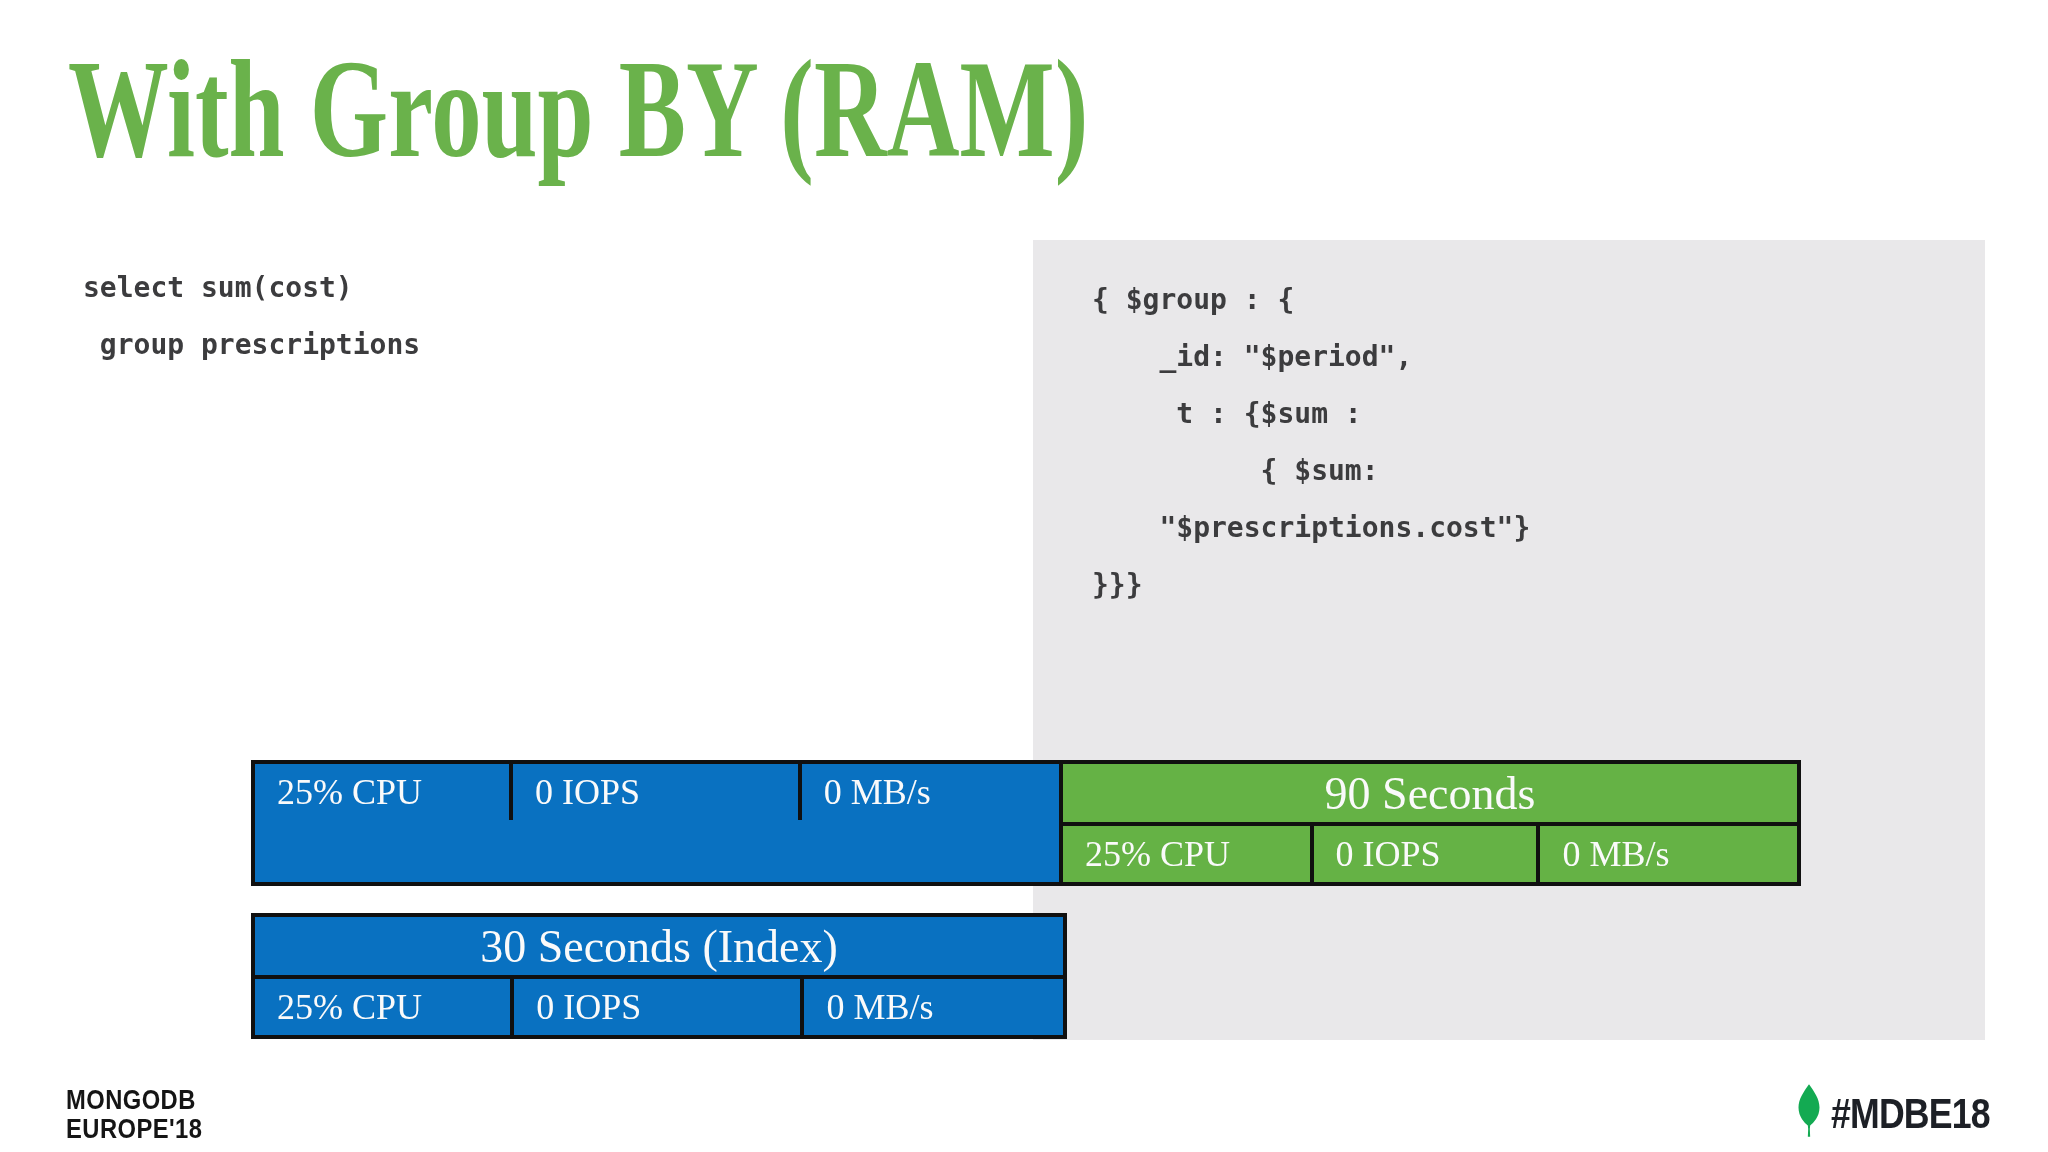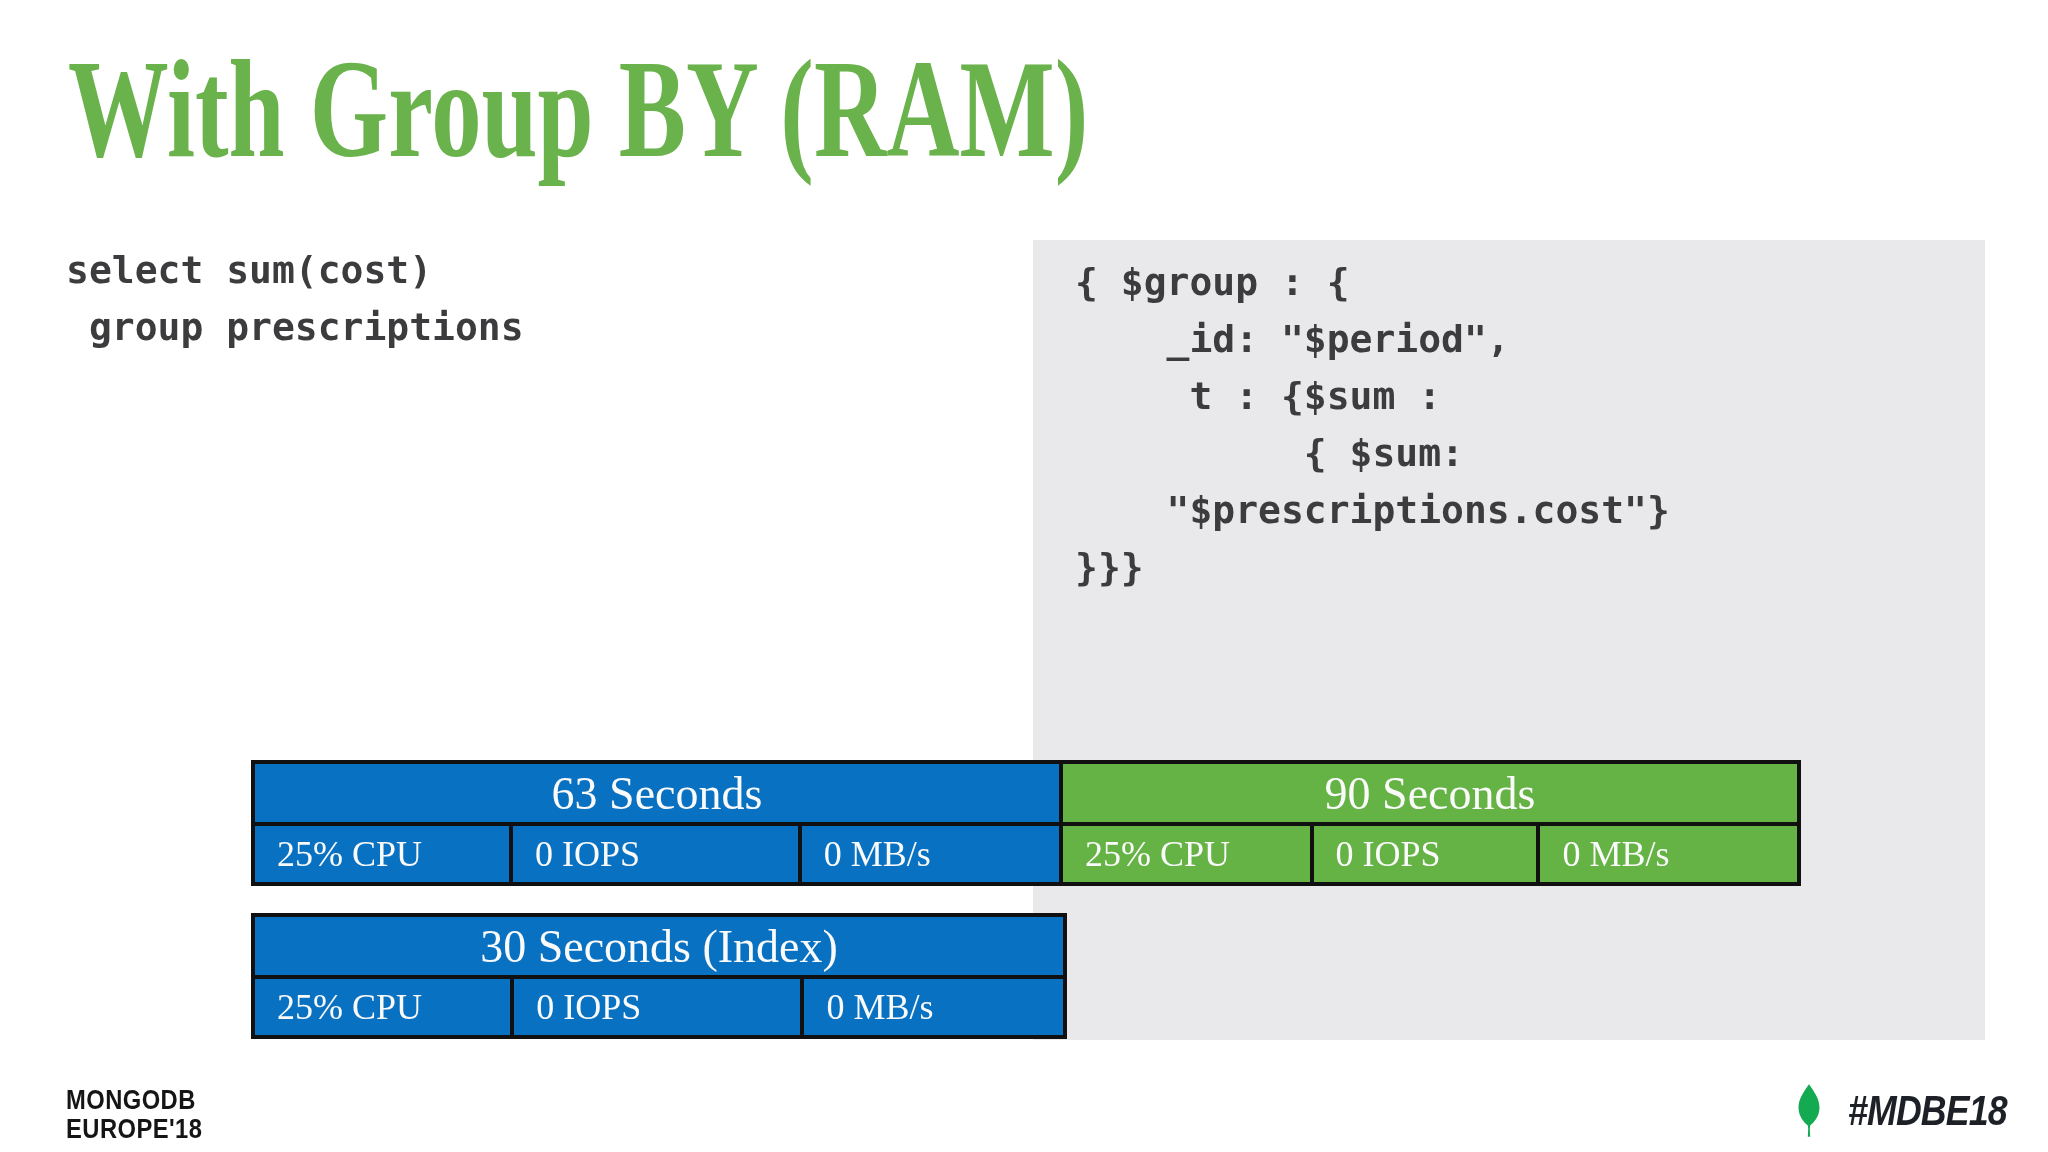--- a/index.html
+++ b/index.html
@@ -25,24 +25,24 @@
     line-height: 1.15;
     color: var(--title-green);
     transform: scaleX(0.72);
     transform-origin: left top;
     white-space: nowrap;
   }
 
   
   .code {
     position: absolute;
-    margin: 0;
+    margin: 17px;
     font-family: "DejaVu Sans Mono", "Liberation Mono", monospace;
     font-weight: 700;
-    font-size: 38px;
+    font-size: 28px;
     line-height: 57px;
     color: var(--code-text);
   }
   .code .code-line { white-space: pre; }
   .sql-code { left: 66px; top: 242px; }
 
   .mql-panel {
     position: absolute;
     left: 1033px;
     top: 240px;
@@ -108,23 +108,22 @@
     letter-spacing: 0.5px;
     color: #151515;
     transform: scaleX(0.88);
     transform-origin: left top;
   }
   .footer-hash {
     position: absolute;
     left: 1795px;
     top: 1084px;
     display: flex;
-    align-items: center;
-    gap: 25px;
-    font-style: italic;
+    align-items: flex-end;
+    gap: 8px;
   }
   .hash-text {
     font-family: "Liberation Sans", sans-serif;
     font-weight: 800;
     font-size: 42px;
     letter-spacing: -1px;
     color: var(--footer-text);
     transform: scaleX(0.85);
     transform-origin: left center;
     white-space: nowrap;
@@ -149,21 +148,20 @@
       <div class="code-line">    _id: "$period",</div>
       <div class="code-line">     t : {$sum :</div>
       <div class="code-line">          { $sum:</div>
       <div class="code-line">    "$prescriptions.cost"}</div>
       <div class="code-line">}}}</div>
     </div>
   </div>
 
   <div class="bench-row bench-row-1">
     <div class="bench-section blue sec-w-blue">
-      <div class="bench-header">63 Seconds</div>
       <div class="bench-cells">
         <div class="bench-cell cw-b1">25% CPU</div>
         <div class="bench-cell cw-b2">0 IOPS</div>
         <div class="bench-cell cw-b3">0 MB/s</div>
       </div>
     </div>
     <div class="bench-section green sec-w-green">
       <div class="bench-header">90 Seconds</div>
       <div class="bench-cells">
         <div class="bench-cell cw-g1">25% CPU</div>

